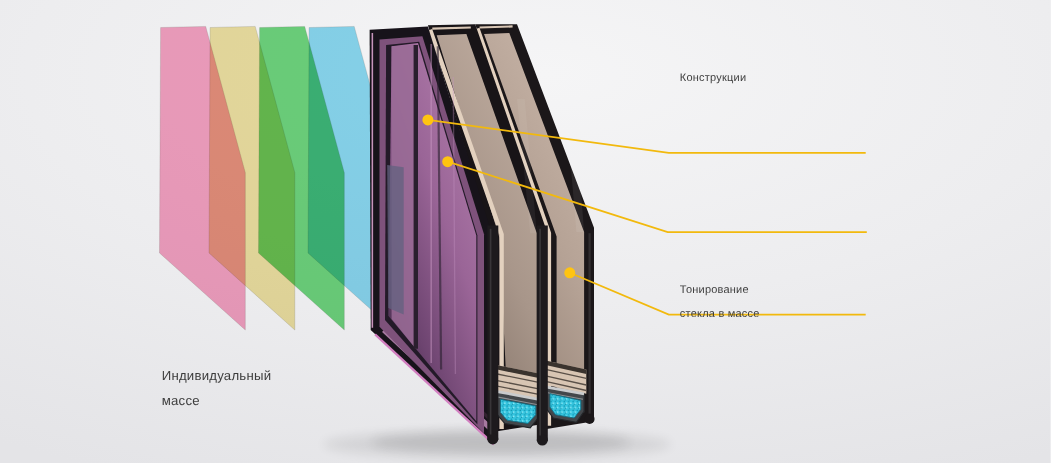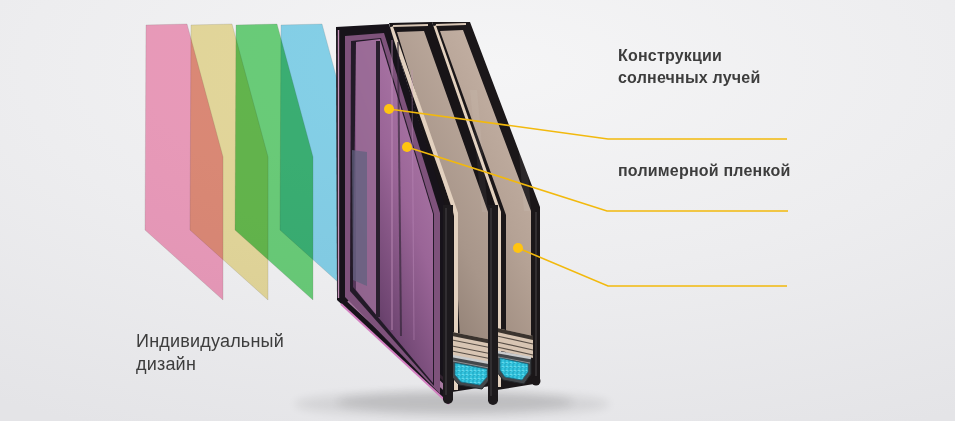--- a/index.html
+++ b/index.html
@@ -9,30 +9,31 @@
     background:#ececee;
   }
   .stage{
     position:relative;width:955px;height:421px;
     background:radial-gradient(95% 130% at 52% 16%, #f5f5f6 0%, #ededef 52%, #e4e4e7 100%);
   }
   .stage svg{position:absolute;left:0;top:0;}
   .ann{
     position:absolute;
     color:#3d3d3d;
-    font-size:16px;line-height:22px;font-weight:700;letter-spacing:.2px;
+    font-size:10px;line-height:22px;font-weight:400;letter-spacing:.2px;
     white-space:nowrap;
+    margin-top:16px;
   }
   .ann div{height:22px;}
   #ann-1{left:618px;top:45px;}
   #ann-2{left:618px;top:160px;}
   #ann-3{left:618px;top:237px;}
   .caption{
-    position:absolute;left:136px;top:330px;
-    color:#3d3d3d;font-size:18px;line-height:23px;font-weight:500;letter-spacing:.2px;
+    position:absolute;left:147px;top:330px;
+    color:#3d3d3d;font-size:12px;line-height:23px;font-weight:500;letter-spacing:.2px;
     white-space:nowrap;
   }
   .caption div{height:23px;}
 </style>
 </head>
 <body>
 
 <div class="stage">
 
   <svg width="955" height="421" viewBox="0 0 955 421">
@@ -162,26 +163,28 @@
     </g>
     <g>
       <circle cx="389" cy="109" r="5" fill="#FFC411"></circle>
       <circle cx="407" cy="147" r="5" fill="#FFC411"></circle>
       <circle cx="518" cy="248" r="5" fill="#FFC411"></circle>
     </g>
   </svg>
 
   <div class="ann" id="ann-1">
     <div>Конструкции</div>
-    <div>солнечных лучей</div>
   </div>
 
   <div class="ann" id="ann-2">
-    <div>полимерной пленкой</div>
   </div>
 
+  <div class="ann" id="ann-3">
+    <div>Тонирование</div>
+    <div>стекла в массе</div>
+  </div>
 
   <div class="caption">
     <div>Индивидуальный</div>
-    <div>дизайн</div>
+    <div>массе</div>
   </div>
 
 </div>
 
 </body></html>

